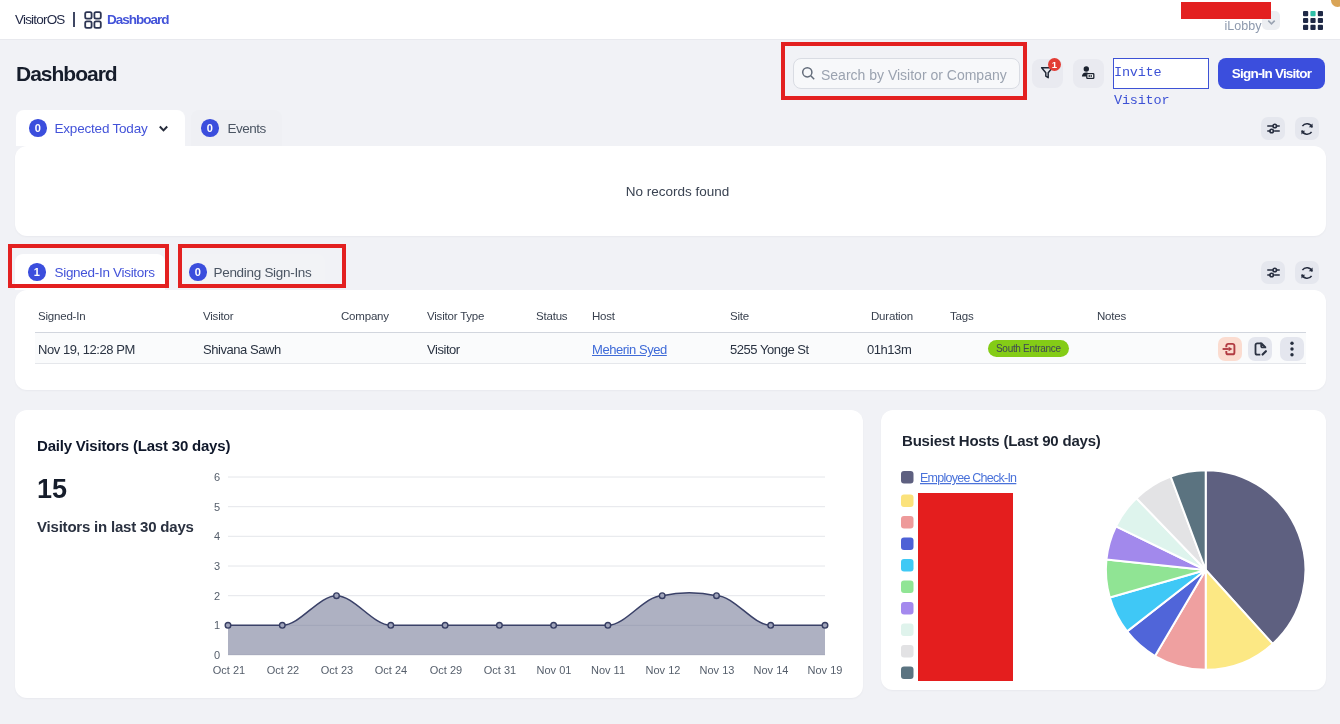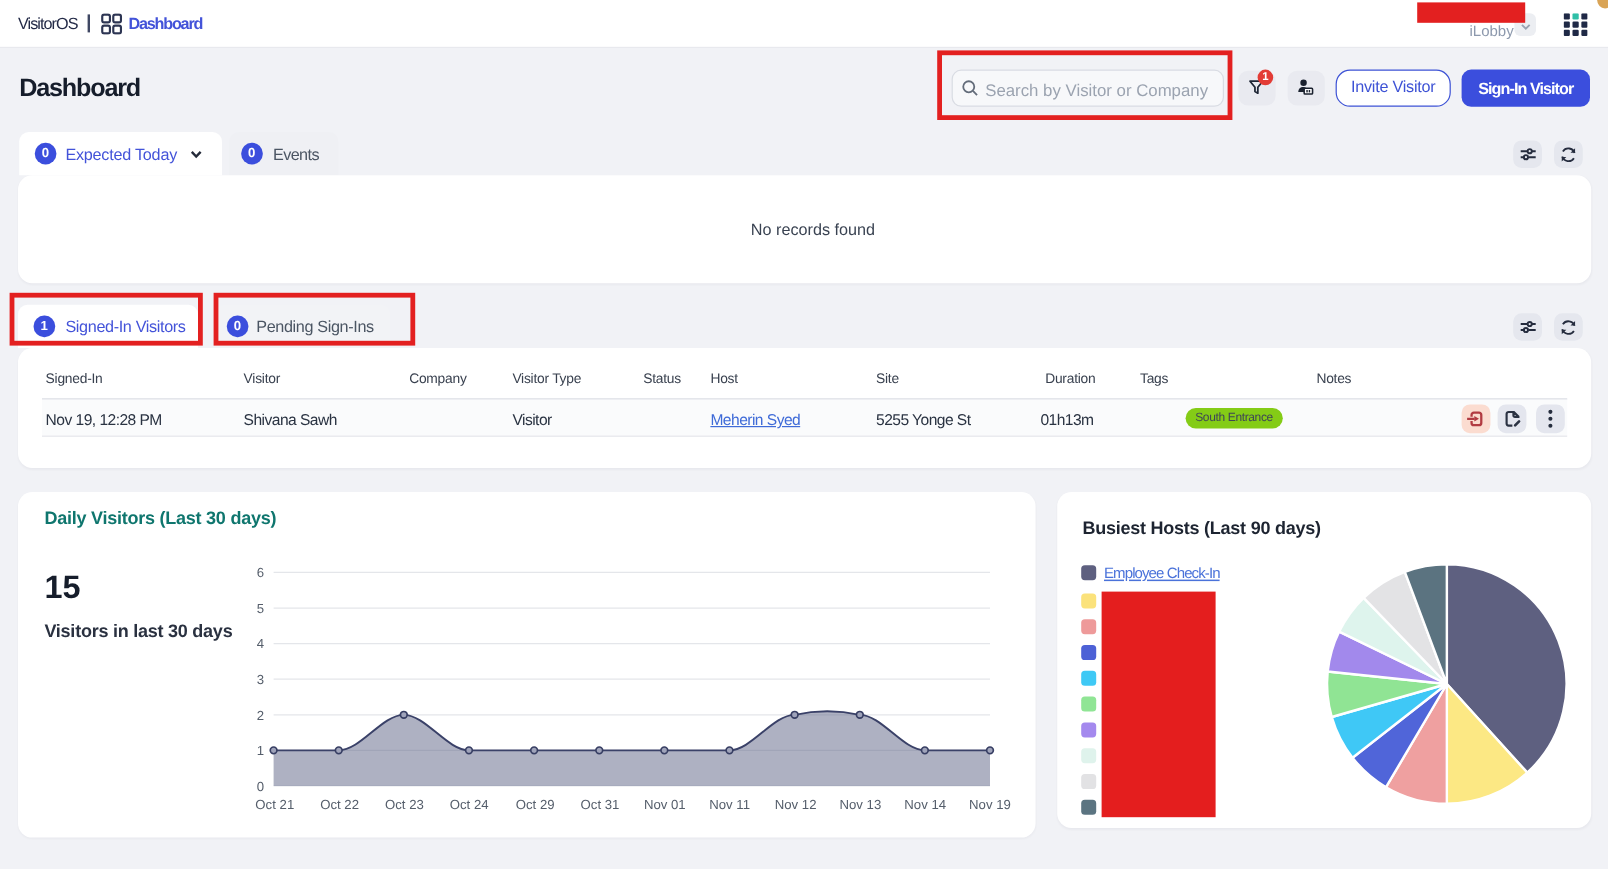--- a/index.html
+++ b/index.html
@@ -68,21 +68,21 @@
 
   <div class="abs" style="left:1073px; top:59px; width:31px; height:29px; border-radius:8px; background:#e9eaf0;"></div>
   <svg class="abs" style="left:1080px; top:64px;" width="17" height="17" viewBox="0 0 17 17">
       <circle cx="6.3" cy="5" r="2.7" fill="#1b222f"></circle>
       <path d="M1.9 12.6c0-2.5 1.8-4.1 4.1-4.1 1.3 0 2.4.5 3.2 1.3v2.8z" fill="#1b222f"></path>
       <rect x="6.8" y="9.6" width="7" height="4.8" rx="0.7" fill="#fdfdfe" stroke="#1b222f" stroke-width="1.3"></rect>
       <rect x="8.6" y="11" width="1.2" height="2" fill="#1b222f"></rect>
       <rect x="10.6" y="11" width="1.2" height="2" fill="#1b222f"></rect>
     </svg>
 
-  <div class="abs" style="left:1113px; top:58px; width:96px; height:31px; border:1.5px solid #3d52d5; border-radius:12px; background:#fff; color:#3d52d5; font-size:13.5px; font-weight:400; letter-spacing:-0.2px; text-align:center; line-height:28px;">Invite Visitor</div>
+  <div class="abs" style="left:1113px; top:58px; width:96px; height:31px; border:1.5px solid #3d52d5; border-radius:0; background:#fff; color:#3d52d5; font-size:13.5px; font-weight:400; letter-spacing:-0.2px; text-align:left; line-height:28px;font-family:Liberation Mono, monospace;">Invite Visitor</div>
 
   <div class="abs" style="left:1218px; top:58px; width:107px; height:31px; border-radius:8px; background:#3b4edd; color:#fff; font-size:13.5px; font-weight:700; letter-spacing:-0.8px; text-align:center; line-height:31px;">Sign-In Visitor</div>
 
   <div class="tab" style="left:16px; top:110px; width:169px; background:#fff;">
     <span class="badge" style="margin-left:13px;">0</span>
     <span style="margin-left:8px; font-size:13.5px; font-weight:500; letter-spacing:-0.2px; color:#4353d9;">Expected Today</span>
     <svg style="margin-left:9px;" width="13" height="13" viewBox="0 0 13 13" fill="none" stroke="#252b3a" stroke-width="2">
         <path d="M2.8 4.5 L6.5 8.4 L10.2 4.5"></path>
       </svg>
   </div>
@@ -170,21 +170,21 @@
       <path d="M10.6 13.5 L13.9 10.2" stroke-width="2.2" stroke-linecap="round"></path>
     </svg>
   <div class="abs" style="left:1280px; top:337px; width:24px; height:24px; border-radius:7px; background:#e4e6ee;"></div>
   <svg class="abs" style="left:1280px; top:337px;" width="24" height="24" viewBox="0 0 24 24" fill="#262e3e">
       <circle cx="12" cy="6.2" r="1.7"></circle>
       <circle cx="12" cy="12" r="1.7"></circle>
       <circle cx="12" cy="17.8" r="1.7"></circle>
     </svg>
 
   <div class="card" style="left:15px; top:410px; width:848px; height:288px;"></div>
-  <div class="abs" style="left:37px; top:424px; font-size:15px; font-weight:700; letter-spacing:-0.2px; color:#0f766e;">Daily Visitors (Last 30 days)</div>
+  <div class="abs" style="left:37px; top:437px; font-size:15px; font-weight:700; letter-spacing:-0.2px; color:#0f172a;">Daily Visitors (Last 30 days)</div>
   <div class="abs" style="left:37px; top:474px; font-size:27px; font-weight:700; color:#161d2b;">15</div>
   <div class="abs" style="left:37px; top:518px; font-size:15px; font-weight:700; letter-spacing:-0.2px; color:#2a3140;">Visitors in last 30 days</div>
   <svg class="abs" style="left:0; top:0;" width="1340" height="724" viewBox="0 0 1340 724">
     <g stroke="#e4e6ea" stroke-width="1">
       <line x1="228" y1="477" x2="825" y2="477"></line>
       <line x1="228" y1="506.7" x2="825" y2="506.7"></line>
       <line x1="228" y1="536.3" x2="825" y2="536.3"></line>
       <line x1="228" y1="566" x2="825" y2="566"></line>
       <line x1="228" y1="595.7" x2="825" y2="595.7"></line>
       <line x1="228" y1="625.3" x2="825" y2="625.3"></line>

